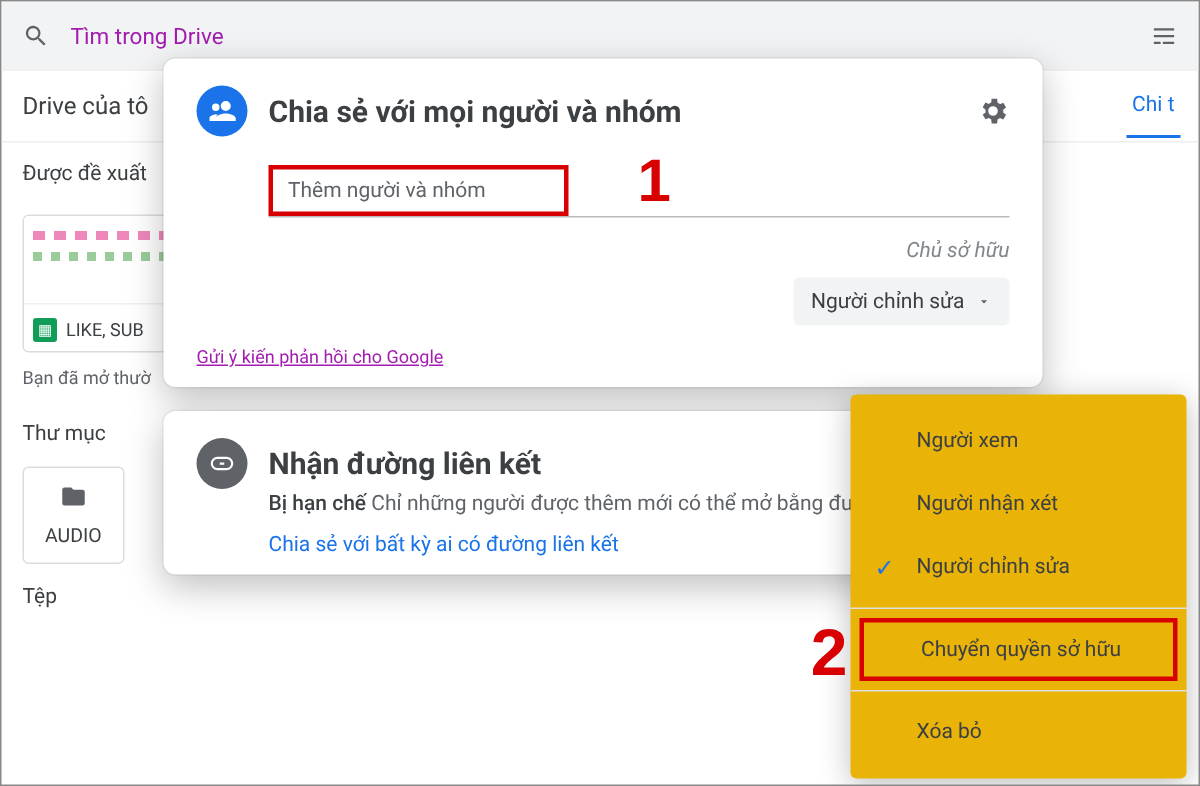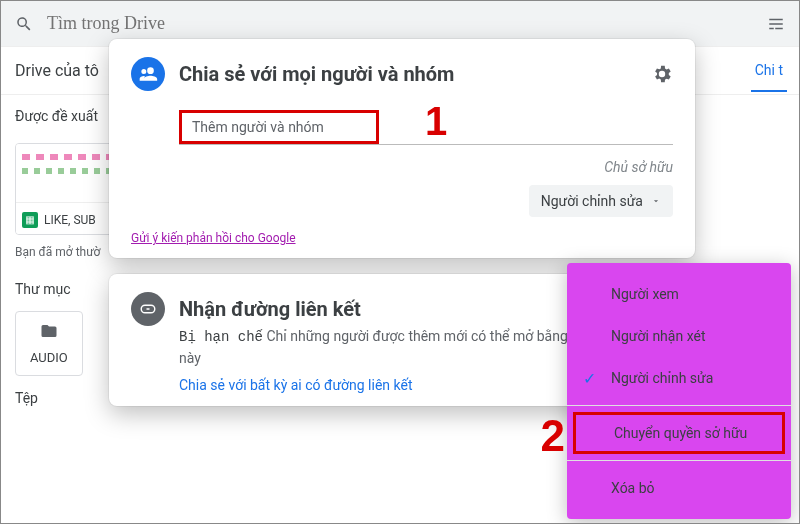--- a/index.html
+++ b/index.html
@@ -1,20 +1,20 @@
 <!DOCTYPE html>
 <html><head>
 <meta charset="utf-8">
 <style>
   * { box-sizing: border-box; margin: 0; padding: 0; font-family: Roboto, Arial, sans-serif; }
   body { width: 800px; height: 524px; overflow: hidden; background: #fff; position: relative; border: 1px solid #888; }
   
   .search-bar { height: 46px; background: #f1f3f4; display: flex; align-items: center; padding: 0 14px; gap: 14px; border-bottom: 1px solid #eee; }
   .search-bar .mag { color: #5f6368; }
-  .search-bar .placeholder { color: #737373; font-size: 18px; flex: 1; font-family: Liberation Serif, serif; }
+  .search-bar .placeholder { color: #a21caf; font-size: 15px; flex: 1; }
   .tune { color: #5f6368; }
 
   .bg-row1 { height: 48px; display: flex; align-items: center; padding: 0 14px; font-size: 16px; color: #3c4043; border-bottom: 1px solid #eee;}
   .bg-row1 .spacer { flex:1; }
   .bg-row1 .tab { color:#1a73e8; font-size:14px; padding:12px 4px; border-bottom:2px solid #1a73e8; margin-right:-2px;}
   .bg-sug { height: 42px; display:flex; align-items:center; padding: 0 14px; font-size: 14px; color:#3c4043; }
   .bg-thumbs { padding: 6px 14px; }
   .thumb-card { width: 110px; height: 92px; border:1px solid #dadce0; border-radius:4px; overflow:hidden; background:#fff;}
   .thumb-img { height:58px; background: linear-gradient(#fff, #fff); position:relative;}
   .thumb-img::before{content:"";position:absolute;left:6px;right:6px;top:10px;height:6px;background:repeating-linear-gradient(90deg,#e8b,#e8b 8px,transparent 8px,transparent 14px);}
@@ -39,26 +39,26 @@
   .input-box{ border:3px solid #d80000; height:34px; width:200px; display:flex; align-items:center; padding:0 10px; color:#5f6368; font-size:14px;}
   .num1{ color:#d80000; font-size:40px; font-weight:700; margin-left:14px; font-family: Arial Black, Arial;}
   .owner-row{ margin:14px 0 6px 48px; display:flex; justify-content:flex-end;}
   .owner{ color:#80868b; font-style:italic; font-size:14px;}
   .role-row{ margin:10px 0 8px 48px; display:flex; justify-content:flex-end;}
   .role-btn{ background:#f1f3f4; border-radius:4px; padding:8px 12px; font-size:14px; color:#3c4043; display:flex; align-items:center; gap:8px;}
   .feedback{ color:#a21caf; font-size:12px; text-decoration:underline; margin-left:0; display:inline-block; margin-top:6px;}
 
   .dialog2 .body{ margin-left:48px;}
   .dialog2 .restrict{ font-size:14px; color:#3c4043; line-height:1.5;}
-  .dialog2 .restrict b{ color:#3c4043; font-weight:500;font-family:Liberation Mono, monospace;}
+  .dialog2 .restrict b{ color:#3c4043; font-weight:500;}
   .dialog2 .restrict span.gray{ color:#5f6368;}
   .linkshare{ color:#1a73e8; font-size:14px; margin-top:8px; display:inline-block;}
 
   
-  .menu{ position:absolute; right:8px; top:262px; width:224px; background:#d946ef; border-radius:4px; box-shadow:0 4px 20px rgba(0,0,0,.25); padding:10px 0; z-index:50;}
+  .menu{ position:absolute; right:8px; top:262px; width:224px; background:#eab308; border-radius:4px; box-shadow:0 4px 20px rgba(0,0,0,.25); padding:10px 0; z-index:50;}
   .menu-item{ height:42px; display:flex; align-items:center; padding:0 18px 0 44px; font-size:14px; color:#3c4043; position:relative;}
   .menu-item.sel::before{ content:"✓"; position:absolute; left:16px; color:#1a73e8; font-size:16px;}
   .menu-sep{ height:1px; background:#e0e0e0; margin:6px 0;}
   .menu-item.boxed{ border:3px solid #d80000; margin:0 6px; padding-left:38px;}
   .num2{ position:absolute; right:234px; top:410px; color:#d80000; font-size:44px; font-weight:800; font-family:Arial Black, Arial; z-index:60;}
 
   svg { display:block; }
 </style>
 </head>
 <body>

